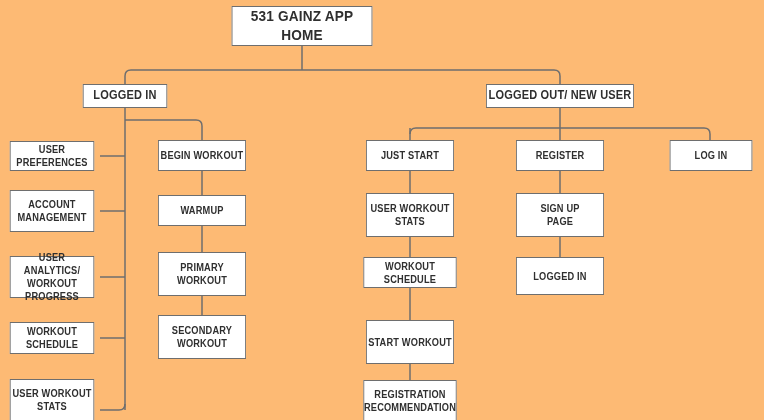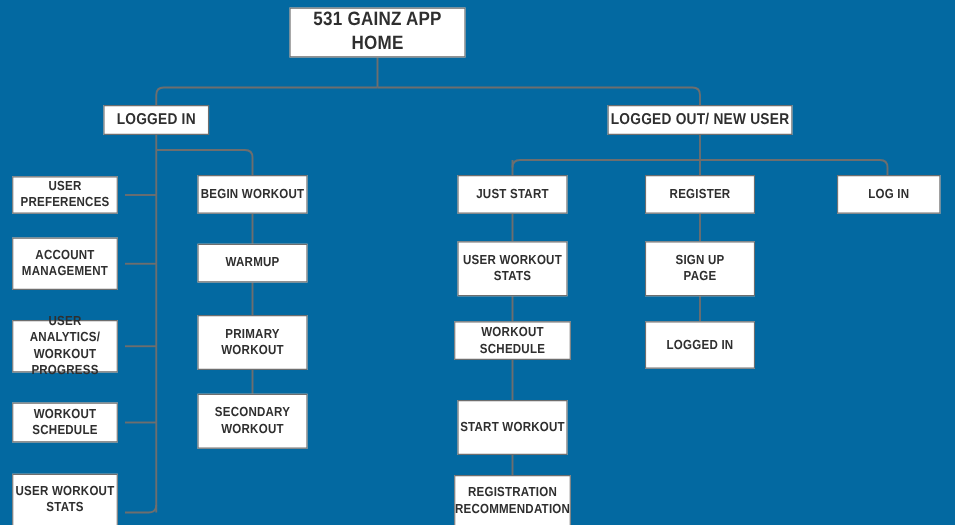--- a/index.html
+++ b/index.html
@@ -4,21 +4,21 @@
 <style>
   html, body {
     margin: 0;
     padding: 0;
     background: #ffffff;
   }
   #canvas {
     position: relative;
     width: 764px;
     height: 420px;
-    background: #0369a1;
+    background: #fdba74;
     overflow: hidden;
     font-family: "Liberation Sans", "DejaVu Sans", sans-serif;
   }
   #wires {
     position: absolute;
     left: 0;
     top: 0;
     width: 764px;
     height: 420px;
     pointer-events: none;

